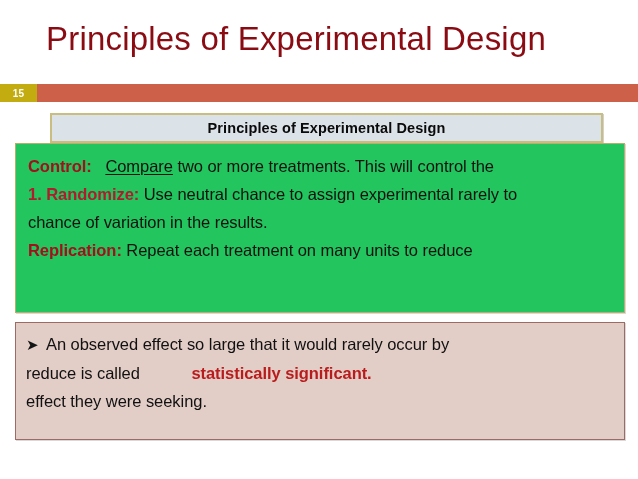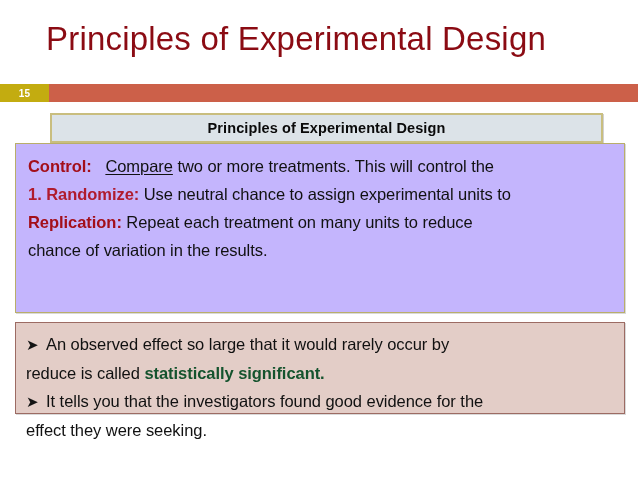--- a/index.html
+++ b/index.html
@@ -35,21 +35,21 @@
     left: 36px;
     top: 84px;
     width: 602px;
     height: 18px;
     background: #CC6049;
   }
   .slide-number-badge {
     position: absolute;
     left: 0px;
     top: 84px;
-    width: 49px;
+    width: 37px;
     height: 18px;
     background: #C3AC10;
     color: #ffffff;
     font-size: 10px;
     font-weight: bold;
     display: flex;
     align-items: center;
     justify-content: center;
     letter-spacing: 0.3px;
   }
@@ -77,21 +77,21 @@
   }
 
   
   .content-box {
     position: absolute;
     left: 15px;
     top: 143px;
     width: 610px;
     height: 170px;
     box-sizing: border-box;
-    background: #c4b5fd;
+    background: #22c55e;
     border: 1.5px solid #B9AE6A;
     box-shadow: 1px 1px 0 rgba(0,0,0,0.15);
     padding: 8px 12px 0 12px;
   }
   .content-line {
     font-size: 16.5px;
     line-height: 28px;
     color: #111111;
     letter-spacing: -0.05px;
   }
@@ -111,42 +111,43 @@
     text-decoration: underline;
     text-underline-offset: 2px;
   }
 
   
   .note-box {
     position: absolute;
     left: 15px;
     top: 322px;
     width: 610px;
-    height: 92px;
+    height: 118px;
     box-sizing: border-box;
     background: #E3CDC7;
     border: 1.5px solid #9C6B63;
     box-shadow: 1px 1px 0 rgba(0,0,0,0.15);
     padding: 7px 12px 0 10px;
   }
   .note-line {
     font-size: 16.5px;
     line-height: 28px;
     color: #111111;
     letter-spacing: -0.05px;
   }
   .bullet-arrow {
     display: inline-block;
     width: 20px;
     font-size: 15px;
     color: #141414;
   }
   .note-emph {
-    color: #14532d;
+    color: #b91c1c;
     font-weight: bold;
+    margin-left: 47px;
   }
 </style>
 </head>
 <body>
 
 <div class="slide-title">Principles of Experimental Design</div>
 
 <div class="header-bar"></div>
 
 <div class="slide-number-badge">15</div>
@@ -157,45 +158,42 @@
 
 <div class="content-box">
 
   <div class="content-line">
     <span class="kw-red">Control:</span>
     <span>&nbsp;&nbsp;</span><span class="kw-underline">Compare</span><span> two or more treatments. This will control the</span>
   </div>
 
 
   <div class="content-line">
-    <span class="kw-crimson">1. Randomize:</span><span> Use neutral chance to assign experimental units to</span>
+    <span class="kw-crimson">1. Randomize:</span><span> Use neutral chance to assign experimental rarely to</span>
   </div>
 
 
   <div class="content-line">
-    <span class="kw-red">Replication:</span><span> Repeat each treatment on many units to reduce</span>
+    <span>chance of variation in the results.</span>
   </div>
 
   <div class="content-line">
-    <span>chance of variation in the results.</span>
+    <span class="kw-red">Replication:</span><span> Repeat each treatment on many units to reduce</span>
   </div>
 
 </div>
 
 <div class="note-box">
 
   <div class="note-line">
     <span class="bullet-arrow">➤</span><span>An observed effect so large that it would rarely occur by</span>
   </div>
 
   <div class="note-line">
     <span>reduce is called </span><span class="note-emph">statistically significant.</span>
   </div>
 
-  <div class="note-line">
-    <span class="bullet-arrow">➤</span><span>It tells you that the investigators found good evidence for the</span>
-  </div>
 
   <div class="note-line">
     <span>effect they were seeking.</span>
   </div>
 
 </div>
 
 </body></html>

